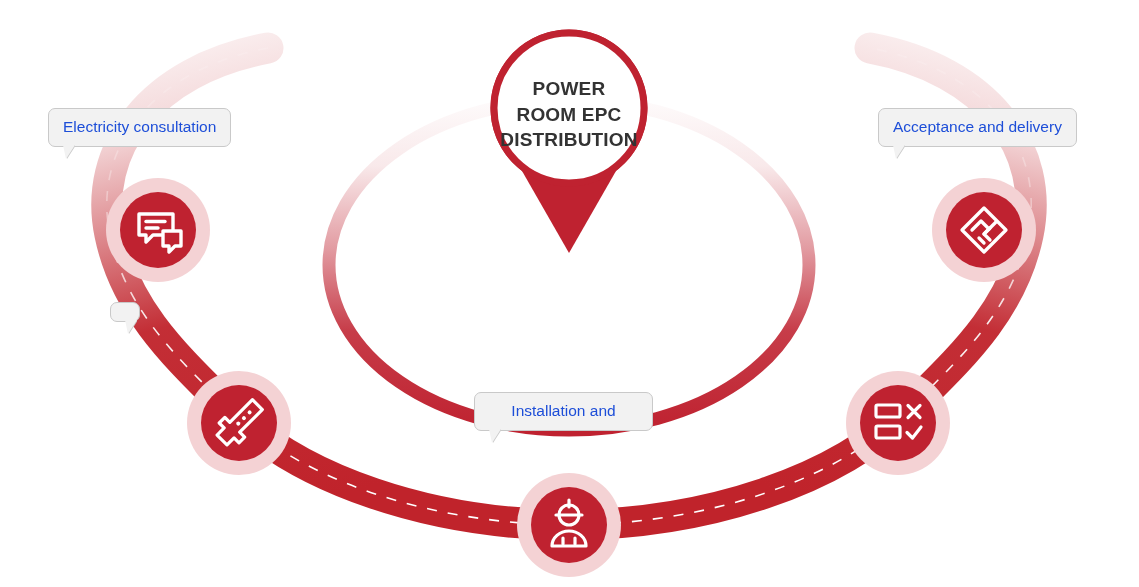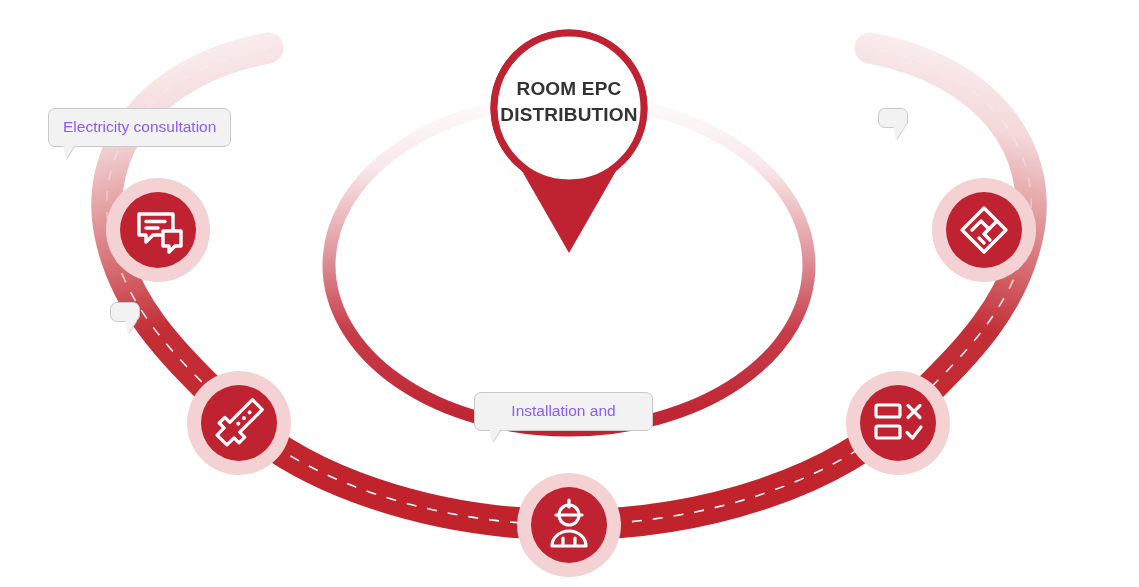--- a/index.html
+++ b/index.html
@@ -10,21 +10,21 @@
   }
   #stage{position:absolute;left:0;top:0;width:1139px;height:587px;}
   svg.layer{position:absolute;left:0;top:0;width:1139px;height:587px;overflow:visible;}
 
   
   .callout{
     position:absolute;
     background:#f2f2f2;
     border:1px solid #c9c9c9;
     border-radius:7px;
-    color:#8b5cf6;
+    color:#1d4ed8;
     font-size:15.5px;
     line-height:1.22;
     padding:9px 14px;
     white-space:nowrap;
     box-sizing:border-box;
     text-align:center;
   }
   .callout.two-line{white-space:normal;}
   .callout .tail{
     position:absolute;
@@ -192,36 +192,38 @@
 
   <svg class="layer" viewBox="0 0 1139 587">
     <path d="M 569,33
              A 75,75 0 1 1 568.9,33
              Z" fill="#ffffff" stroke="#bf2230" stroke-width="7"></path>
     <path d="M 518,164 L 620,164 L 569,253 Z" fill="#bf2230"></path>
     <circle cx="569" cy="108" r="75" fill="#ffffff" stroke="#bf2230" stroke-width="7"></circle>
   </svg>
 
   <div class="pin-text" style="left:484px;top:76px;">
+    <div>POWER</div>
     <div>ROOM EPC</div>
     <div>DISTRIBUTION</div>
   </div>
 
   <div class="callout" style="left:48px;top:108px;">
     <span>Electricity consultation</span>
     <span class="tail"></span>
   </div>
 
   <div class="callout" style="left:110px;top:302px;">
     <span class="tail"></span>
   </div>
 
   <div class="callout two-line" style="left:474px;top:392px;width:179px;">
     <div>Installation and</div>
     <span class="tail"></span>
   </div>
 
 
   <div class="callout" style="left:878px;top:108px;">
+    <span>Acceptance and delivery</span>
     <span class="tail"></span>
   </div>
 
 </div>
 
 </body></html>

